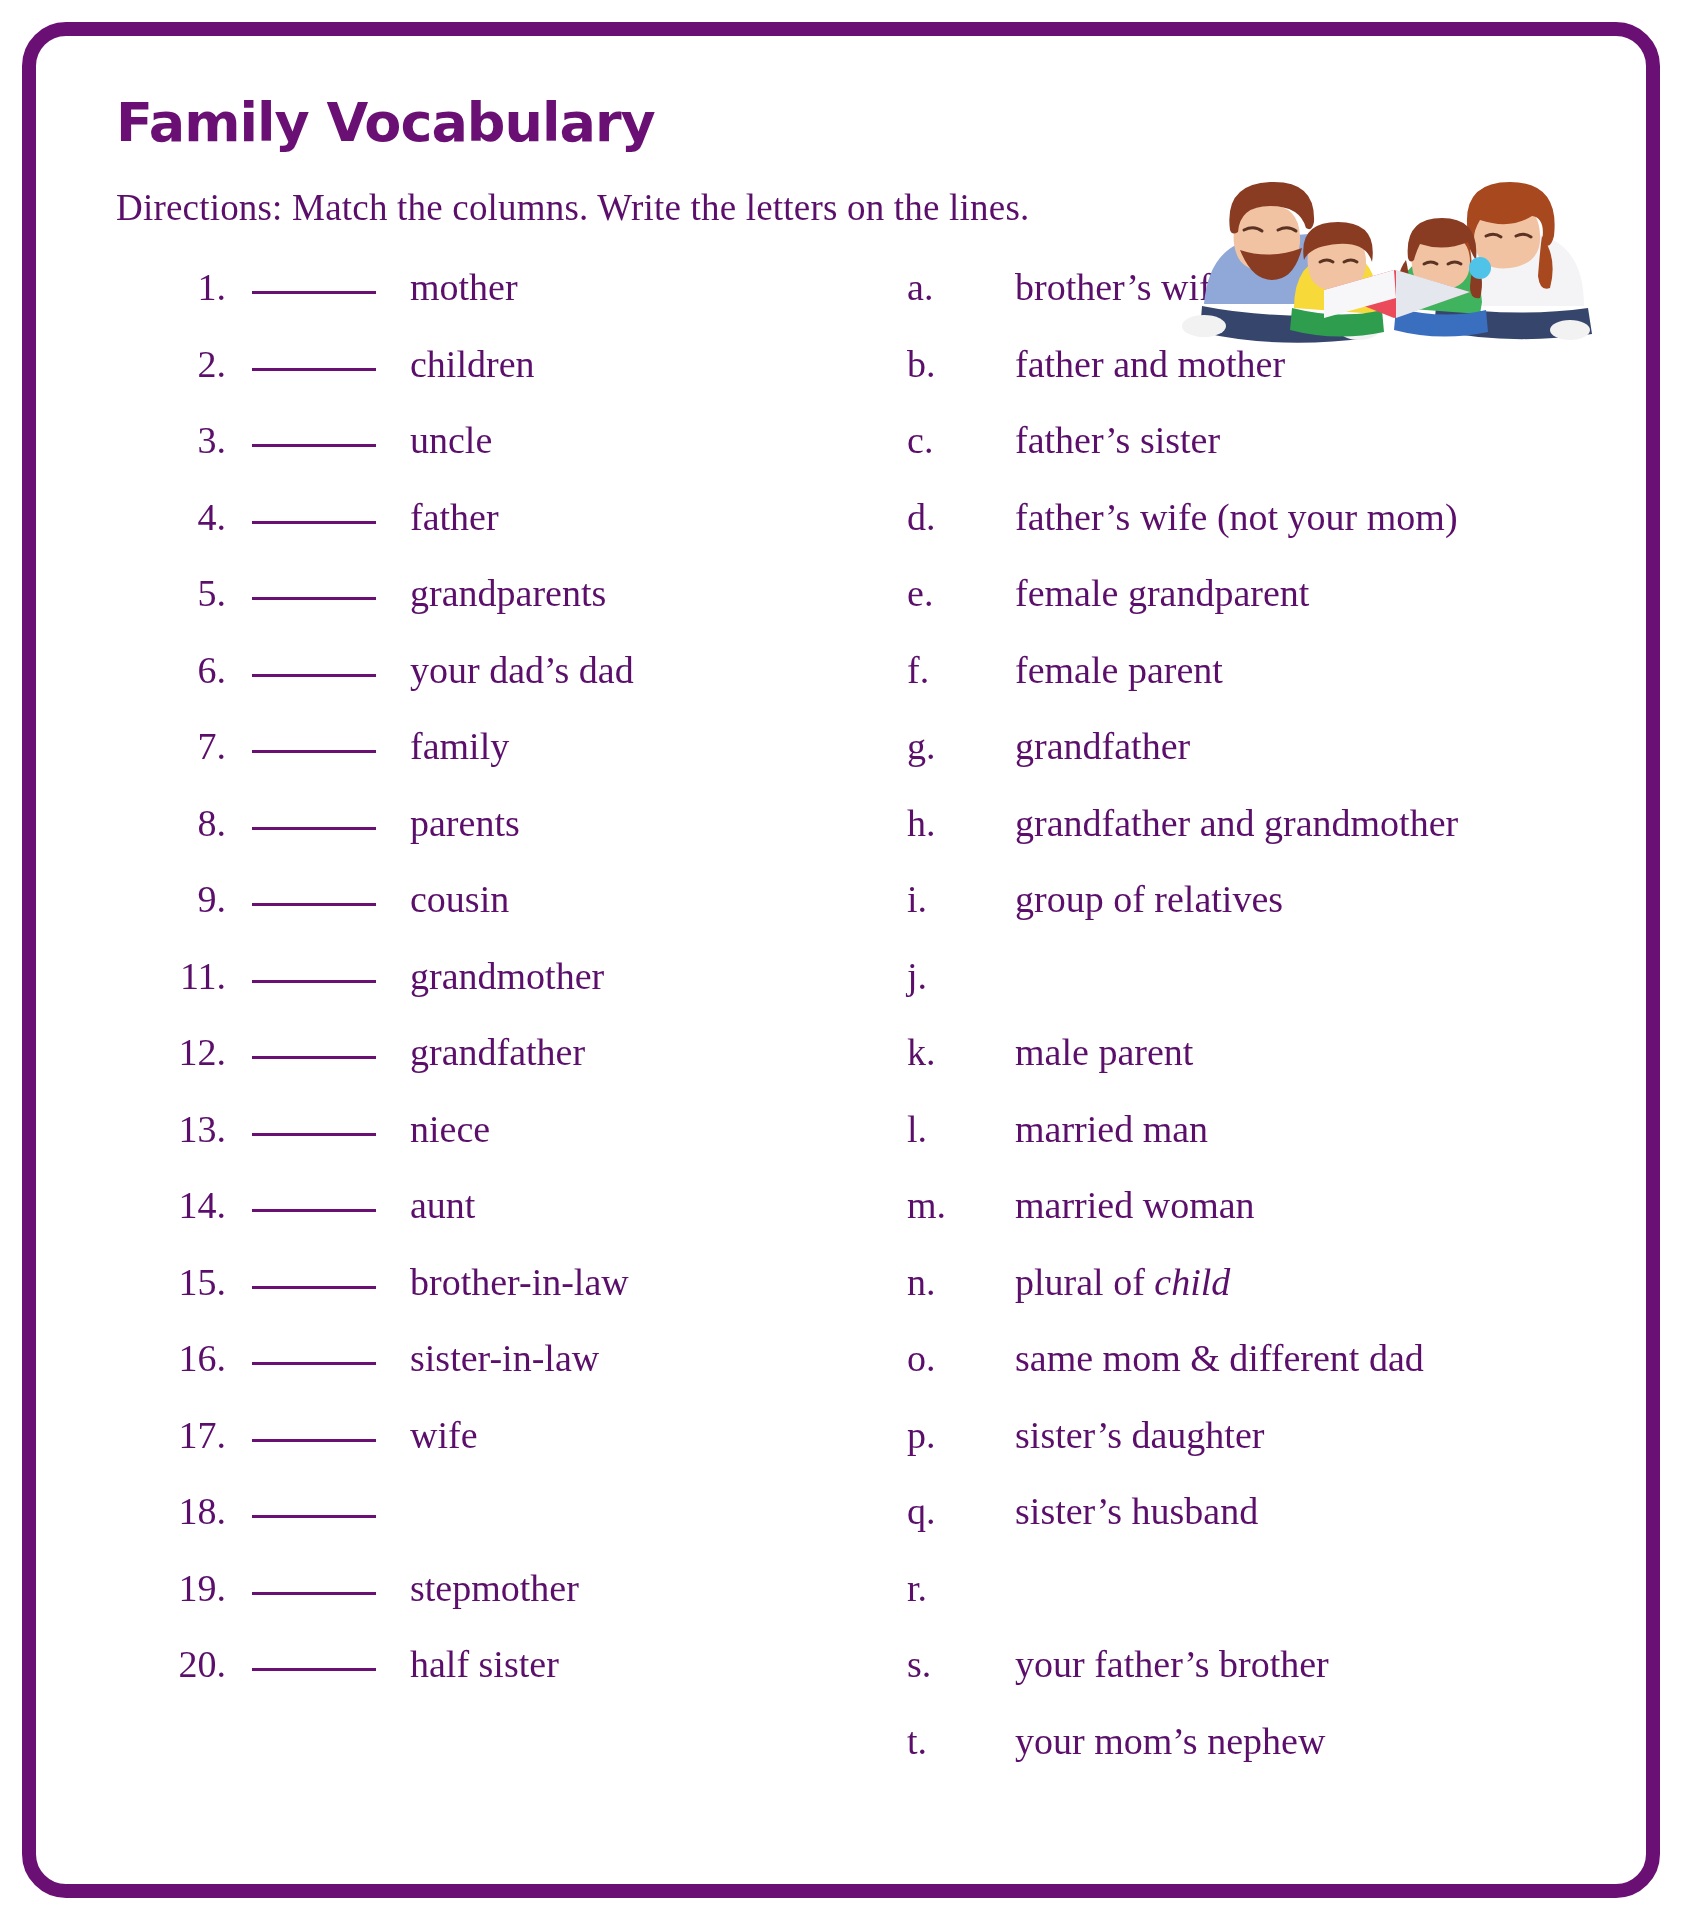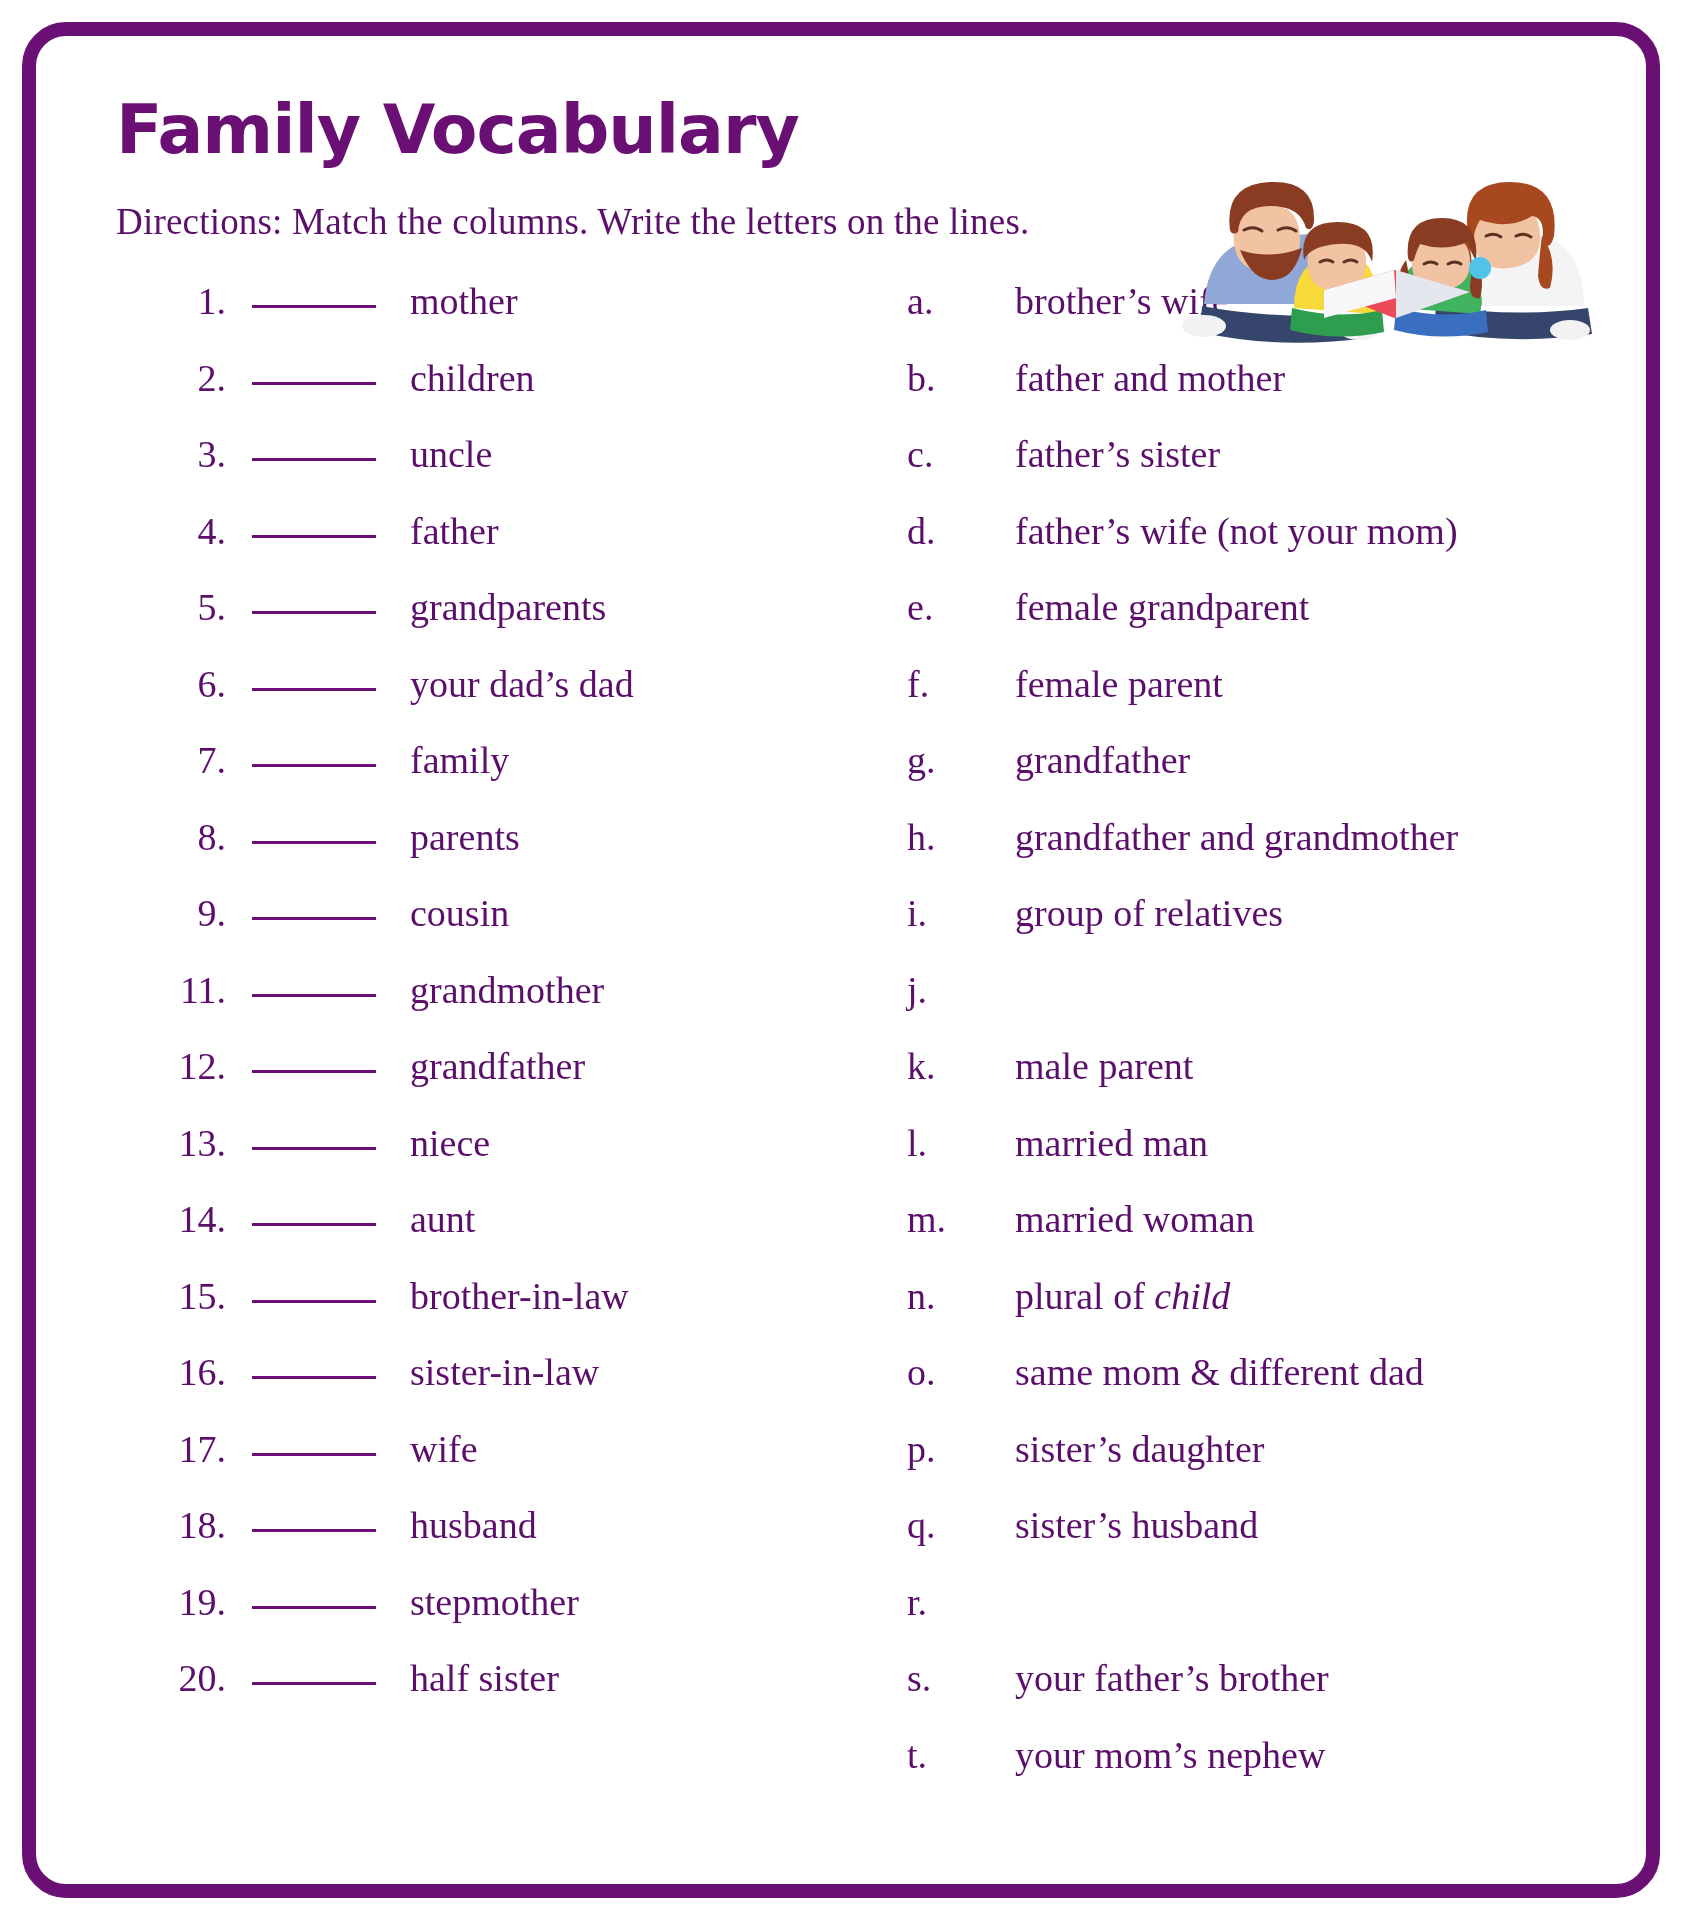--- a/index.html
+++ b/index.html
@@ -39,21 +39,21 @@
     position: relative;
     width: 100%;
     height: 100%;
     box-sizing: border-box;
     padding: 46px 54px 0 54px;
   }
 
   .title {
     font-family: "DejaVu Sans", sans-serif;
     font-weight: bold;
-    font-size: 68px;
+    font-size: 54px;
     line-height: 1;
     letter-spacing: -1px;
     color: #6a0f73;
     margin: 14px 0 0 26px;
   }
 
   .directions {
     font-size: 37px;
     color: #5b0f6b;
     margin: 36px 0 16px 26px;
@@ -264,21 +264,20 @@
               <span class="term">sister-in-law</span>
             </div>
           <div class="row">
               <span class="num">17.</span>
               <span class="blank"></span>
               <span class="term">wife</span>
             </div>
           <div class="row">
               <span class="num">18.</span>
               <span class="blank"></span>
-              <span class="term">husband</span>
             </div>
           <div class="row">
               <span class="num">19.</span>
               <span class="blank"></span>
               <span class="term">stepmother</span>
             </div>
           <div class="row">
               <span class="num">20.</span>
               <span class="blank"></span>
               <span class="term">half sister</span>

